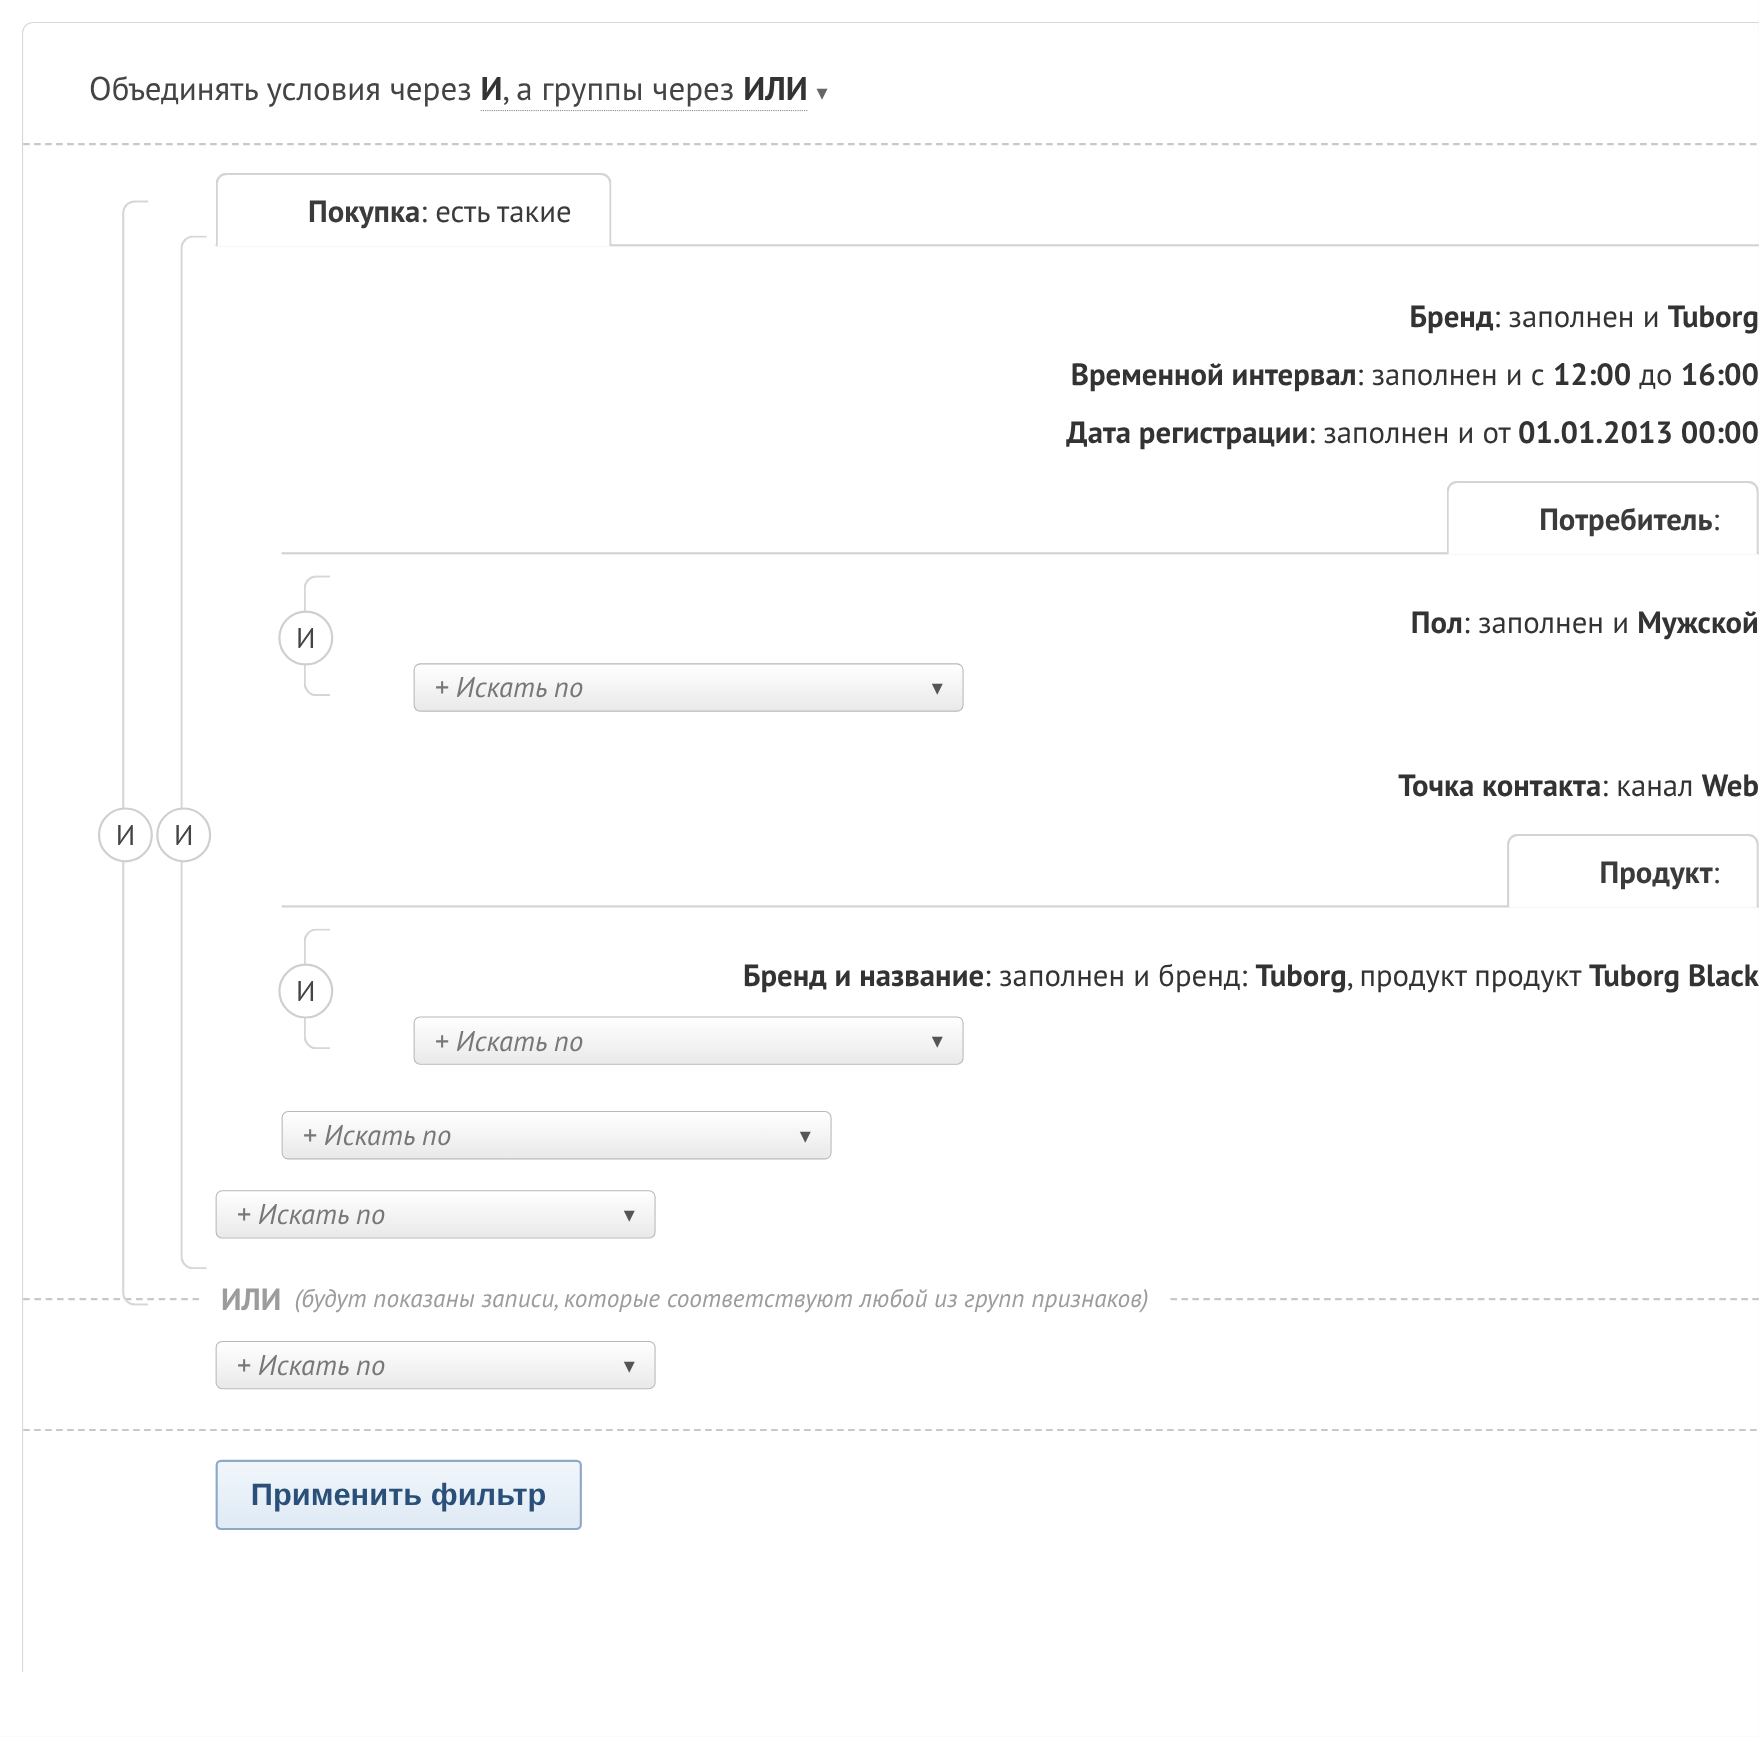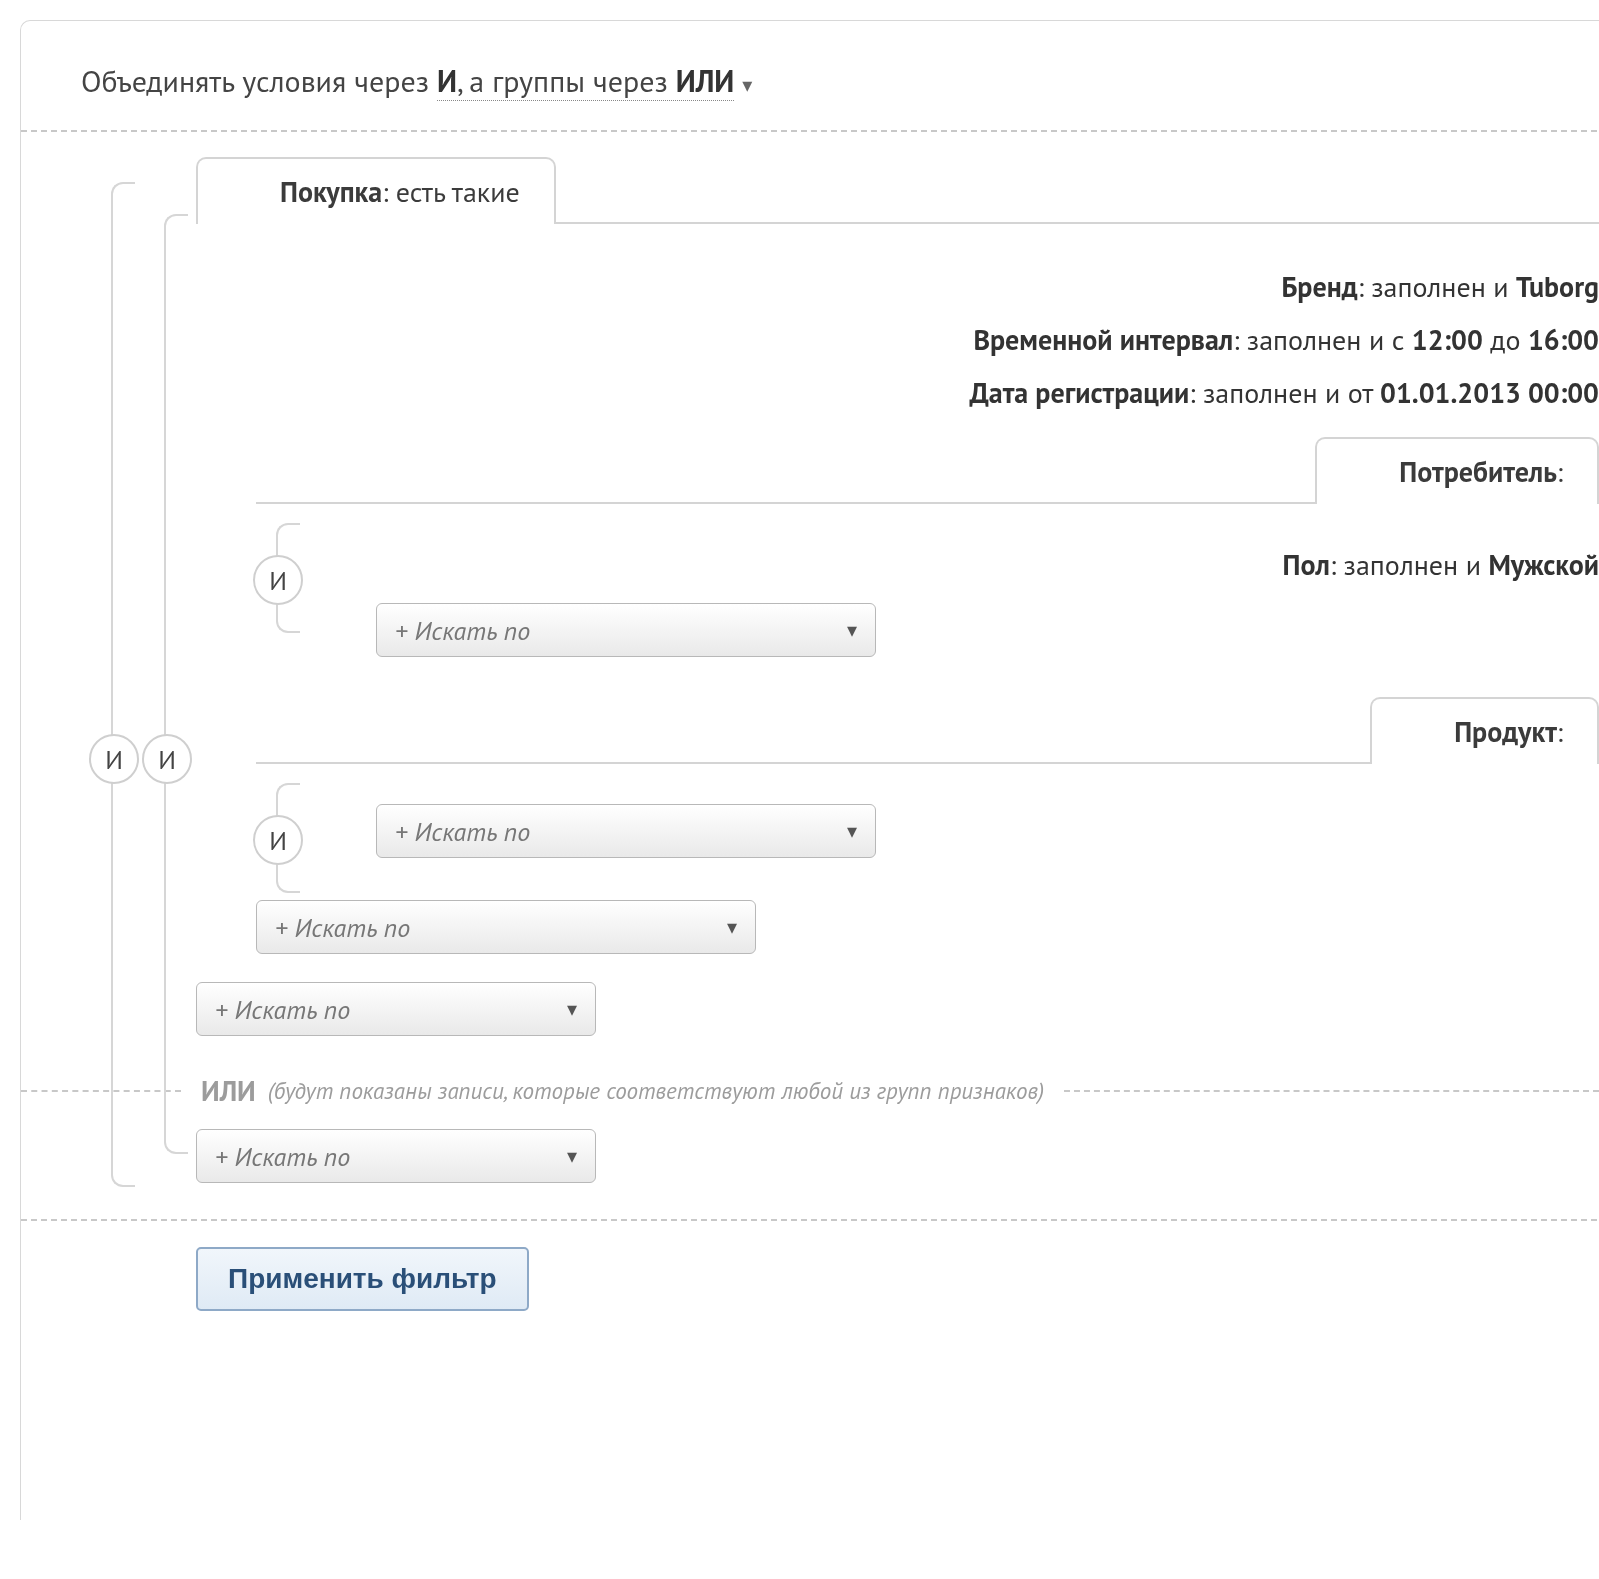--- a/index.html
+++ b/index.html
@@ -163,21 +163,21 @@
     left: -3px;
     top: 118px;
   }
 
   
   .search-btn {
     display: flex;
     align-items: center;
     justify-content: space-between;
     width: 500px;
-    height: 54px;
+    height: 44px;
     border: 1px solid #b8b8b8;
     border-radius: 6px;
     background: linear-gradient(#ffffff, #e9e9e9);
     padding: 0 18px;
     font-style: italic;
     color: #777;
     font-size: 26px;
     cursor: pointer;
     margin: 14px 0 10px 0;
   }
@@ -289,31 +289,37 @@
             <div class="rule-line">
               <b>Пол</b><span>: заполнен и </span><b>Мужской</b>
             </div>
             <div class="search-btn">
               <span>+ Искать по</span>
               <span class="caret">▾</span>
             </div>
           </div>
         </div>
 
+        <div class="rule-line" style="margin-top:34px;">
+          <b>Точка контакта</b><span>: канал </span><b>Web</b>
+        </div>
 
         <div class="nested">
           <div class="bracket product"></div>
           <div class="pill product">
               <span>И</span>
             </div>
 
           <div class="tab-head">
             <b>Продукт</b><span>:</span>
           </div>
           <div class="panel">
+            <div class="rule-line">
+              <b>Бренд и название</b><span>: заполнен и бренд: </span><b>Tuborg</b><span>, продукт продукт </span><b>Tuborg Black</b>
+            </div>
             <div class="search-btn">
               <span>+ Искать по</span>
               <span class="caret">▾</span>
             </div>
           </div>
         </div>
 
         <div class="search-btn" style="margin-top:28px;">
           <span>+ Искать по</span>
           <span class="caret">▾</span>

